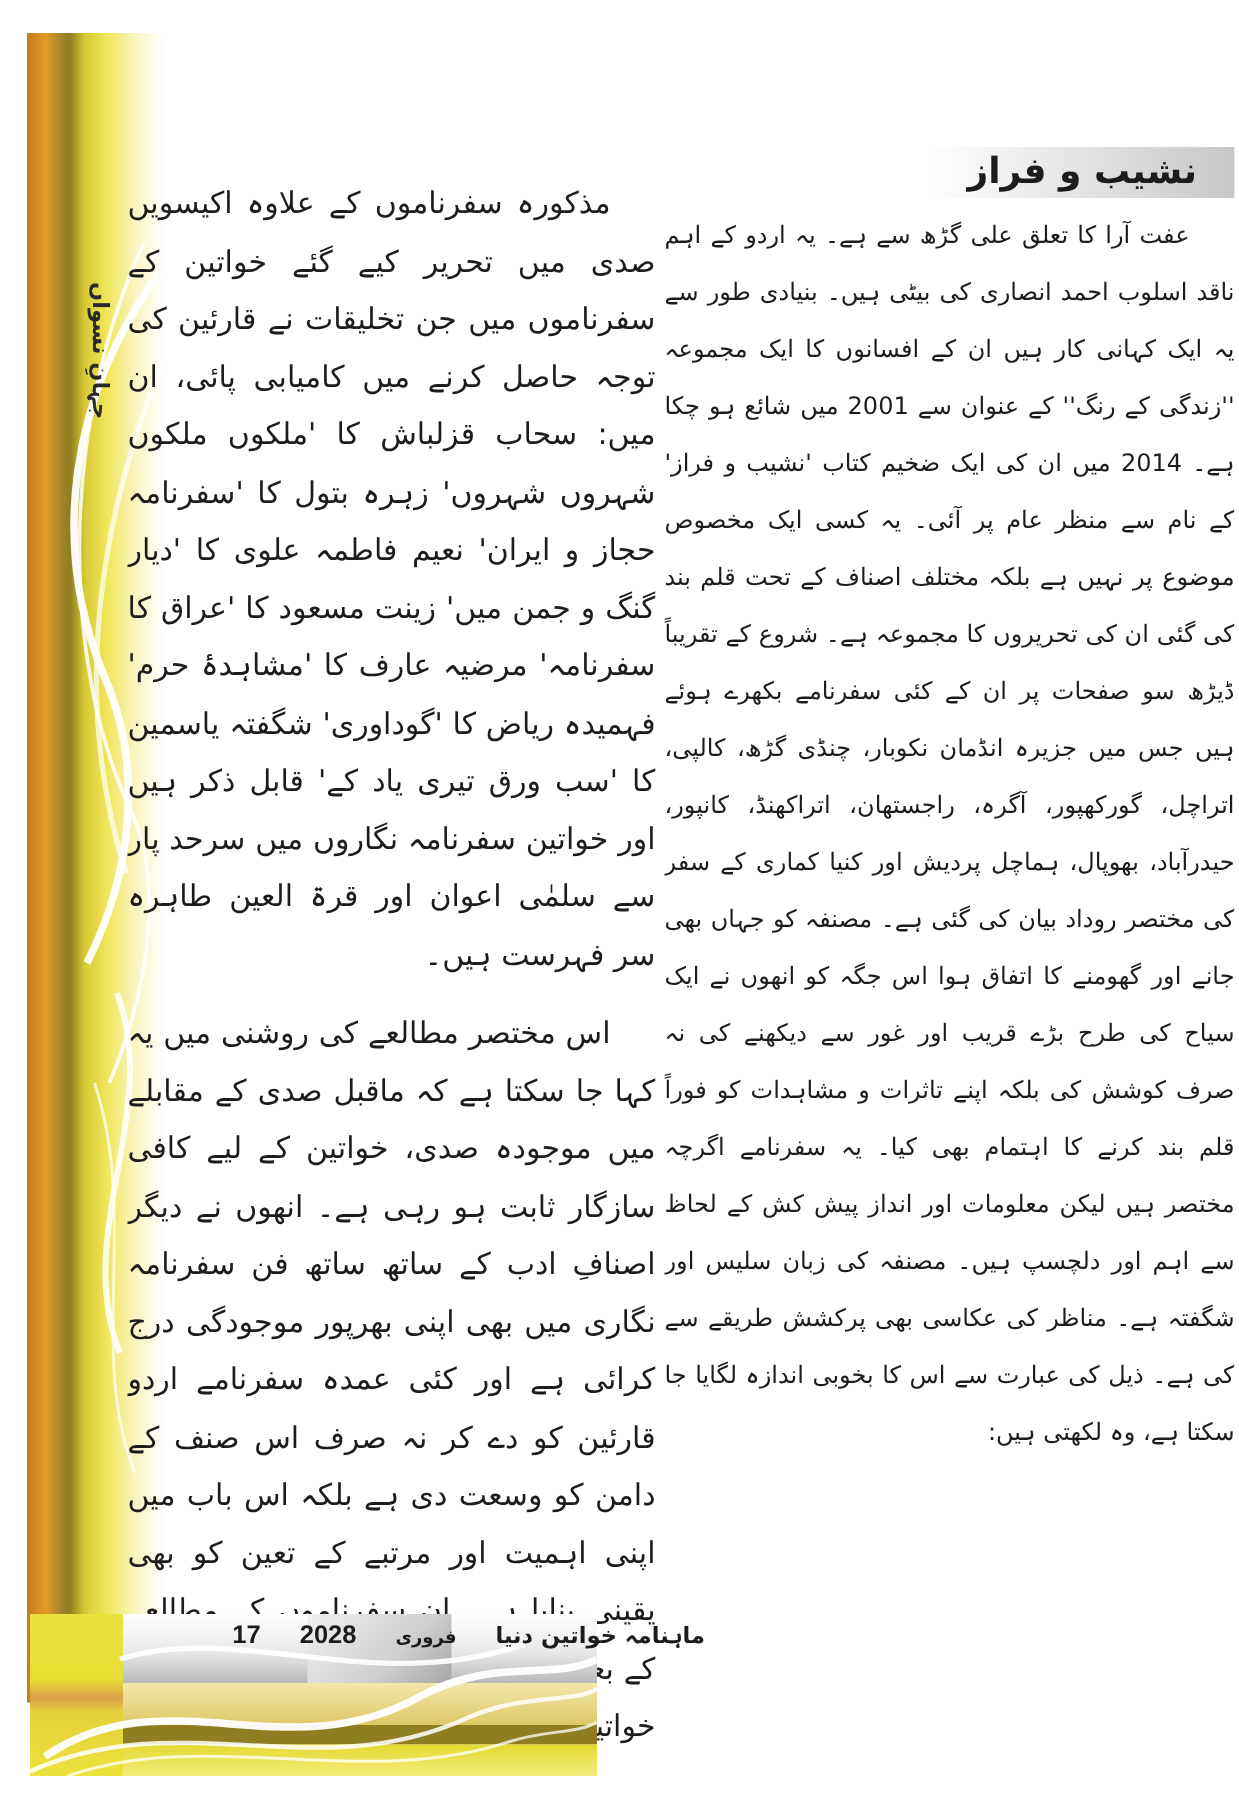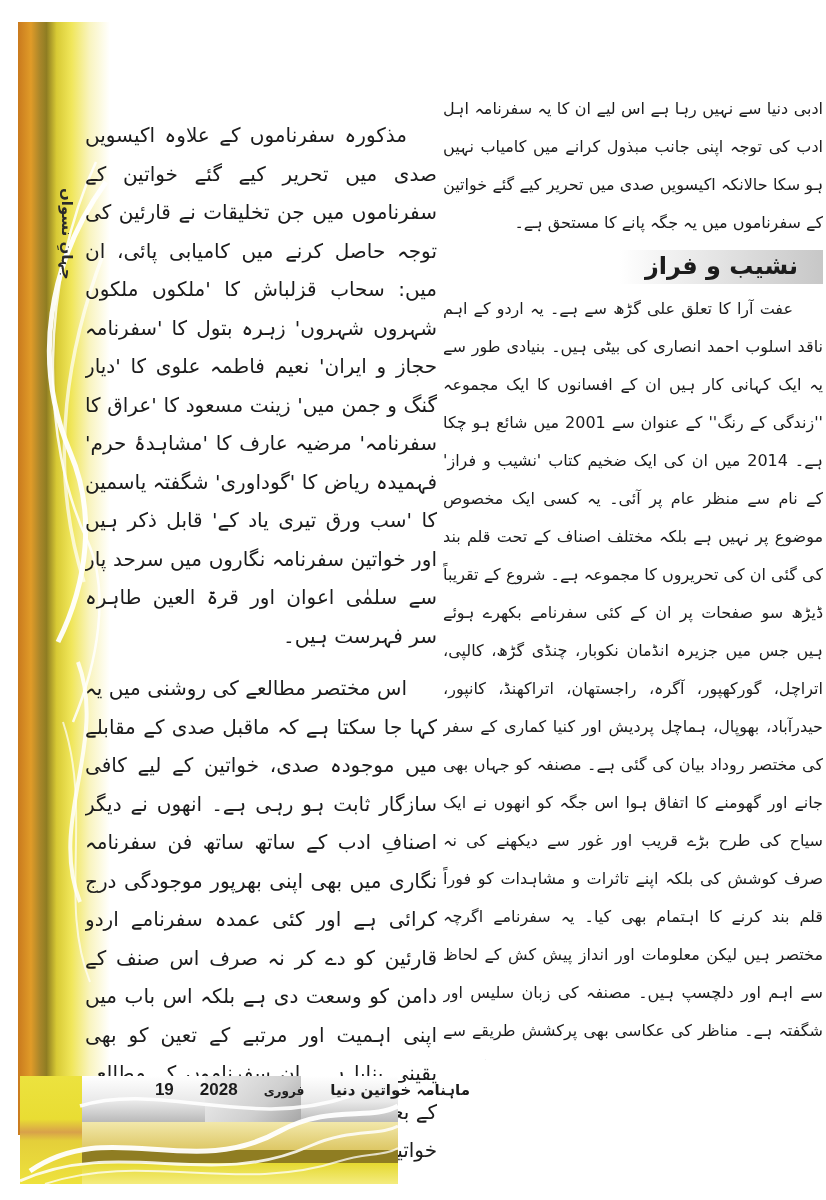--- a/index.html
+++ b/index.html
@@ -72,21 +72,20 @@
       <path d="M88,160 C 30,240 14,340 52,430 C 78,490 70,560 40,620" fill="none" stroke="#ffffff" stroke-width="5" opacity="0.95"></path>
       <path d="M78,140 C 22,260 22,420 70,520 C 92,570 80,640 55,700" fill="none" stroke="#ffffff" stroke-width="2.5" opacity="0.85"></path>
       <path d="M90,220 C 50,320 28,440 66,560" fill="none" stroke="#ffffff" stroke-width="3.5" opacity="0.7"></path>
       <path d="M60,640 C 90,720 30,800 62,880" fill="none" stroke="#ffffff" stroke-width="4" opacity="0.85"></path>
       <path d="M45,700 C 75,790 40,880 72,960" fill="none" stroke="#ffffff" stroke-width="2" opacity="0.7"></path>
     </svg>
   </div>
   <div class="vertical-title">جہانِ نسواں</div>
 
   <div class="right-col urdu">
-    <p>ادبی دنیا سے نہیں رہا ہے اس لیے ان کا یہ سفرنامہ اہل ادب کی توجہ اپنی جانب مبذول کرانے میں کامیاب نہیں ہو سکا حالانکہ اکیسویں صدی میں تحریر کیے گئے خواتین کے سفرناموں میں یہ جگہ پانے کا مستحق ہے۔</p>
     <span class="section-heading">نشیب و فراز</span>
     <p class="para-indent">عفت آرا کا تعلق علی گڑھ سے ہے۔ یہ اردو کے اہم ناقد اسلوب احمد انصاری کی بیٹی ہیں۔ بنیادی طور سے یہ ایک کہانی کار ہیں ان کے افسانوں کا ایک مجموعہ ''زندگی کے رنگ'' کے عنوان سے 2001 میں شائع ہو چکا ہے۔ 2014 میں ان کی ایک ضخیم کتاب 'نشیب و فراز' کے نام سے منظر عام پر آئی۔ یہ کسی ایک مخصوص موضوع پر نہیں ہے بلکہ مختلف اصناف کے تحت قلم بند کی گئی ان کی تحریروں کا مجموعہ ہے۔ شروع کے تقریباً ڈیڑھ سو صفحات پر ان کے کئی سفرنامے بکھرے ہوئے ہیں جس میں جزیرہ انڈمان نکوبار، چنڈی گڑھ، کالپی، اتراچل، گورکھپور، آگرہ، راجستھان، اتراکھنڈ، کانپور، حیدرآباد، بھوپال، ہماچل پردیش اور کنیا کماری کے سفر کی مختصر روداد بیان کی گئی ہے۔ مصنفہ کو جہاں بھی جانے اور گھومنے کا اتفاق ہوا اس جگہ کو انھوں نے ایک سیاح کی طرح بڑے قریب اور غور سے دیکھنے کی نہ صرف کوشش کی بلکہ اپنے تاثرات و مشاہدات کو فوراً قلم بند کرنے کا اہتمام بھی کیا۔ یہ سفرنامے اگرچہ مختصر ہیں لیکن معلومات اور انداز پیش کش کے لحاظ سے اہم اور دلچسپ ہیں۔ مصنفہ کی زبان سلیس اور شگفتہ ہے۔ مناظر کی عکاسی بھی پرکشش طریقے سے کی ہے۔ ذیل کی عبارت سے اس کا بخوبی اندازہ لگایا جا سکتا ہے، وہ لکھتی ہیں:</p>
 
   </div>
 
   <div class="left-col urdu">
     <p class="para-indent">مذکورہ سفرناموں کے علاوہ اکیسویں صدی میں تحریر کیے گئے خواتین کے سفرناموں میں جن تخلیقات نے قارئین کی توجہ حاصل کرنے میں کامیابی پائی، ان میں: سحاب قزلباش کا 'ملکوں ملکوں شہروں شہروں' زہرہ بتول کا 'سفرنامہ حجاز و ایران' نعیم فاطمہ علوی کا 'دیار گنگ و جمن میں' زینت مسعود کا 'عراق کا سفرنامہ' مرضیہ عارف کا 'مشاہدۂ حرم' فہمیدہ ریاض کا 'گوداوری' شگفتہ یاسمین کا 'سب ورق تیری یاد کے' قابل ذکر ہیں اور خواتین سفرنامہ نگاروں میں سرحد پار سے سلمٰی اعوان اور قرۃ العین طاہرہ سر فہرست ہیں۔</p>
     <p class="para-indent para-gap">اس مختصر مطالعے کی روشنی میں یہ کہا جا سکتا ہے کہ ماقبل صدی کے مقابلے میں موجودہ صدی، خواتین کے لیے کافی سازگار ثابت ہو رہی ہے۔ انھوں نے دیگر اصنافِ ادب کے ساتھ ساتھ فن سفرنامہ نگاری میں بھی اپنی بھرپور موجودگی درج کرائی ہے اور کئی عمدہ سفرنامے اردو قارئین کو دے کر نہ صرف اس صنف کے دامن کو وسعت دی ہے بلکہ اس باب میں اپنی اہمیت اور مرتبے کے تعین کو بھی یقینی بنایا ہے۔ ان سفرناموں کے مطالعے کے بعد یہ بھی مترشح ہوتا ہے کہ اس میں خواتین نے نسائی احساسات و روایات کو سمویا ہے جسے ایک عورت کی نظر سے دنیا کو دیکھ کر پھر اسے بھرپور انداز سے دکھانے کی کامیاب کوشش قرار دی جا سکتی ہے۔ بحیثیت مجموعی اکیسویں صدی کی خواتین سفرنامہ نگاروں نے بدلتے منظرنامے کے پیش نظر جدید تقاضوں کو ملحوظ رکھا ہے، اسلوب و بیان کی سطح پر جدت و تنوع کو نہ صرف برتا ہے بلکہ ان کی فنی جہات میں اضافہ بھی کیا ہے اور معلومات اور واقعات سے زیادہ محسوسات روحانی اور وارداتِ قلبی پر توجہ دی ہے۔ اس کے ساتھ ساتھ فکشن کے عناصر کی آمیزش نے منظر نگاری اور جذبات نگاری کے تاثر کو مزید بڑھاوا دیا ہے۔ ان اسباب کی بنا پر مستقبل میں اس روایت کی تابناکی کے آثار واضح نظر آتے ہیں۔</p>
 
   </div>
@@ -103,16 +102,16 @@
       <path d="M0,105 C 100,60 190,115 290,70 C 330,52 360,60 378,50" fill="none" stroke="#ffffff" stroke-width="3" opacity="0.85"></path>
       <path d="M25,108 C 120,75 220,118 320,85 C 345,77 365,80 378,72" fill="none" stroke="#ffffff" stroke-width="2" opacity="0.75"></path>
       <path d="M60,30 C 140,5 230,55 330,20" fill="none" stroke="#ffffff" stroke-width="3.5" opacity="0.9"></path>
     </svg>
   </div>
 
   <div class="footer-row">
     <span class="footer-magazine">ماہنامہ خواتین دنیا</span>
     <span class="footer-month">فروری</span>
     <span class="footer-year">2028</span>
-    <span class="footer-page">19</span>
+    <span class="footer-page">17</span>
   </div>
 
 </div>
 
 </body></html>

